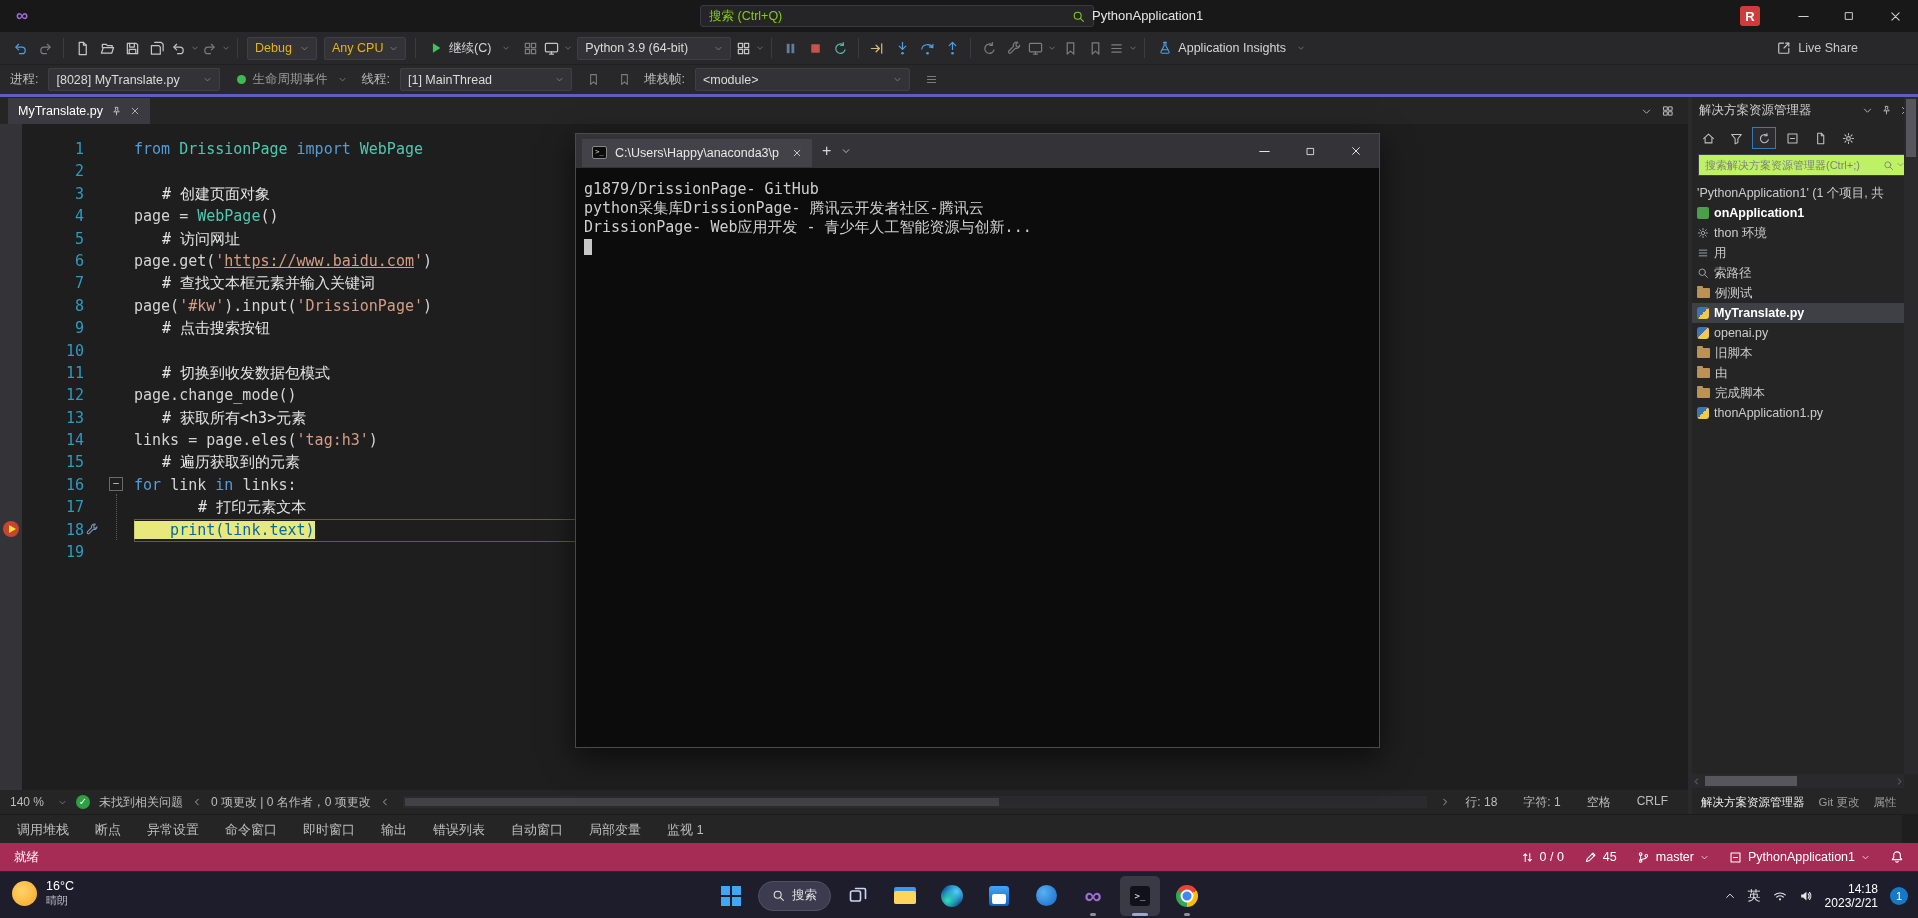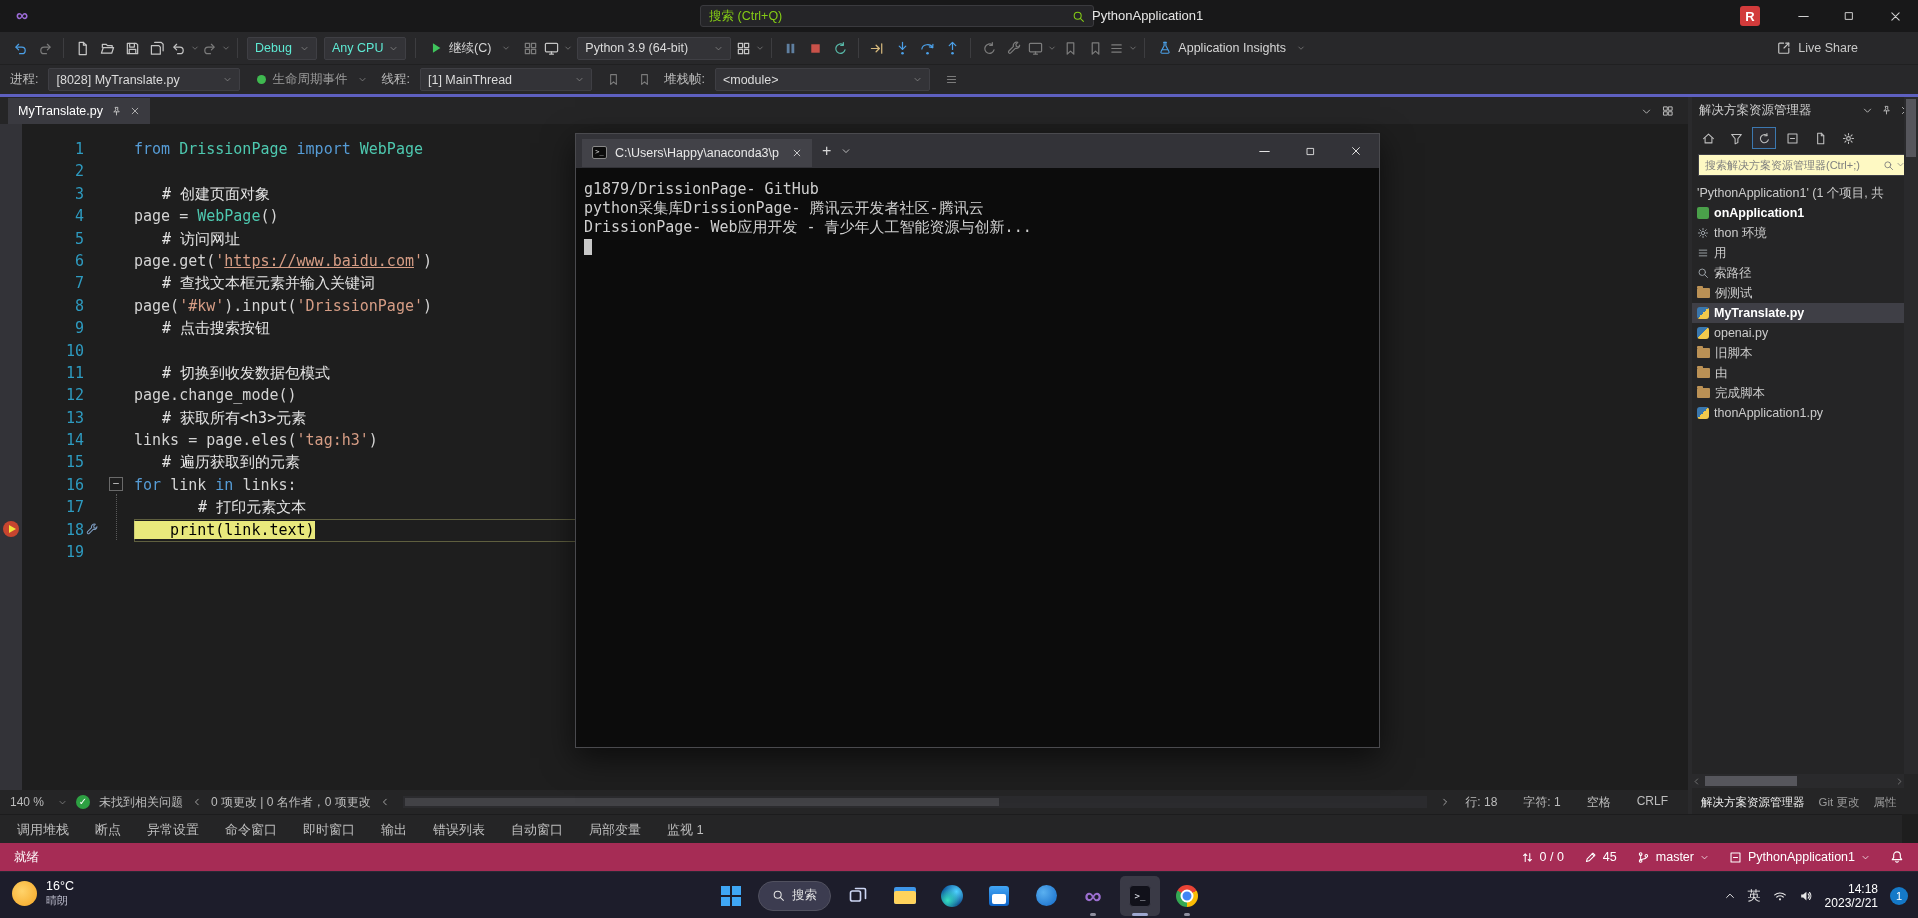--- a/index.html
+++ b/index.html
@@ -22,21 +22,21 @@
 
   
   .tb1{position:absolute;top:32px;left:0;right:0;height:32px;background:#28282a;display:flex;align-items:center;padding-left:8px;gap:1px;}
   .tb2{position:absolute;top:64px;left:0;right:0;height:30px;background:#28282a;border-top:1px solid #202021;display:flex;align-items:center;padding-left:10px;gap:7px;}
   .accent{position:absolute;top:94px;left:0;right:0;height:3px;background:#5e60c0;}
   .ticon{display:flex;align-items:center;justify-content:center;min-width:24px;height:26px;color:#c5c5c5;padding:0 1px;}
   .c-dim{color:#7c7c7c;} .c-blue{color:#4ba0e8;} .c-bluedim{color:#5f7fa0;} .c-red{color:#c9524a;}
   .c-teal{color:#58b8a8;} .c-gold{color:#d7ba7d;} .c-green{color:#3fc45c;}
   .tsep{width:1px;height:20px;background:#3d3d40;margin:0 5px;flex:none;}
   .combo{height:23px;background:#333337;border:1px solid #3f3f44;border-radius:2px;display:flex;align-items:center;justify-content:space-between;
-    padding:0 7px;font-size:12.5px;color:#5eead4;margin:0 3px;white-space:nowrap;}
+    padding:0 7px;font-size:12.5px;color:#eab308;margin:0 3px;white-space:nowrap;}
   .combo.bright{color:#dcdcdc;}
   .caret{color:#8f8f8f;margin-left:5px;display:flex;}
   .tbtn{display:flex;align-items:center;gap:6px;padding:0 7px;height:26px;color:#d6d6d6;font-size:12.5px;white-space:nowrap;}
   .liveshare{margin-left:auto;margin-right:60px;display:flex;align-items:center;gap:7px;font-size:12.5px;color:#c8c8c8;}
   .tblabel{font-size:12.5px;color:#bdbdbd;white-space:nowrap;}
   .dotgreen{width:9px;height:9px;border-radius:50%;background:#3fb950;display:inline-block;}
 
   
   .tabstrip{position:absolute;top:97px;left:0;width:1688px;height:27px;background:#252526;display:flex;align-items:flex-end;}
   .etab{height:26px;background:#3a3a40;color:#fff;font-size:12.5px;display:flex;align-items:center;gap:8px;padding:0 10px;margin-left:8px;}
@@ -45,21 +45,21 @@
 
   .editor{position:absolute;top:124px;left:0;width:1688px;height:666px;background:#1e1e1e;overflow:hidden;}
   .bpmargin{position:absolute;top:0;left:0;width:22px;height:100%;background:#333338;}
   .codewrap{position:absolute;top:14px;left:0;right:0;}
   .code-row{display:flex;height:22.4px;line-height:22.4px;font-family:"DejaVu Sans Mono","Liberation Mono",monospace;font-size:15px;padding-left:22px;}
   .ln{width:68px;text-align:right;color:#2e9bc0;flex:none;padding-right:6px;}
   .code{white-space:pre;margin-left:44px;color:#d4d4d4;}
   .tok-k{color:#569cd6;} .tok-t{color:#4ec9b0;} .tok-s{color:#d69d85;}
   .tok-su{color:#d69d85;text-decoration:underline;}
   .tok-c{color:#e5e5e5;margin-left:28px;} .tok-p{color:#d4d4d4;}
-  .tok-cur{background:#e8e87c;color:#000000;}
+  .tok-cur{background:#e8e87c;color:#0369a1;}
   .bp{position:absolute;left:3px;top:397px;width:16px;height:16px;border-radius:50%;background:#c7452f;display:flex;align-items:center;justify-content:center;}
   .bp::after{content:"";border-left:7px solid #f2e43c;border-top:4.5px solid transparent;border-bottom:4.5px solid transparent;margin-left:2px;}
   .wrenchpos{position:absolute;left:86px;top:399px;color:#7d9cc0;}
   .foldbox{position:absolute;left:109px;top:353px;width:14px;height:14px;border:1px solid #6a6a6a;background:#1e1e1e;color:#bdbdbd;
     font:11px/12px "DejaVu Sans Mono",monospace;text-align:center;}
   .guide{position:absolute;left:116px;top:370px;height:46px;border-left:1px dotted #5a5a5a;}
   .curbox{position:absolute;left:134px;top:395px;width:442px;height:23px;border:1px solid rgba(175,175,105,.45);pointer-events:none;}
 
   .estatus{position:absolute;top:790px;left:0;width:1688px;height:24px;background:#252526;display:flex;align-items:center;font-size:12px;
     color:#bdbdbd;padding:0 10px;gap:9px;}
@@ -81,21 +81,21 @@
   .ccursor{display:inline-block;width:8px;height:16px;background:#c8c8c8;margin-top:2px;}
 
   
   .splitter{position:absolute;top:97px;left:1688px;width:4px;height:717px;background:#2a2a2c;}
   .panel{position:absolute;top:97px;left:1692px;width:226px;height:717px;background:#252526;}
   .phead{height:27px;display:flex;align-items:center;padding:0 7px;font-size:12.5px;color:#cfcfcf;}
   .phead .hicons{margin-left:auto;display:flex;gap:8px;color:#c0c0c0;}
   .ptools{height:28px;display:flex;align-items:center;gap:4px;padding:0 4px;}
   .ptool{width:24px;height:22px;display:flex;align-items:center;justify-content:center;color:#c0c0c0;}
   .ptool.on{border:1px solid #3c78b0;background:#2b2b31;}
-  .psearch{margin:2px 6px 4px 6px;height:22px;background:#fef9c3;border:1px solid #3f3f46;display:flex;align-items:center;
+  .psearch{margin:2px 6px 4px 6px;height:22px;background:#bef264;border:1px solid #3f3f46;display:flex;align-items:center;
     padding:0 6px;font-size:11px;color:#7f7f7f;justify-content:space-between;white-space:nowrap;overflow:hidden;}
   .tree{position:absolute;top:86px;left:0;right:14px;bottom:40px;overflow:hidden;}
   .trow{height:20px;display:flex;align-items:center;gap:5px;padding-left:5px;font-size:12.5px;color:#cccccc;white-space:nowrap;overflow:hidden;}
   .trow.sel{background:#3f3f46;}
   .trow.b{font-weight:bold;color:#fff;}
   .pyic{width:12px;height:12px;border-radius:3px;background:linear-gradient(135deg,#3a77ad 50%,#f2c94c 50%);flex:none;}
   .fic{width:13px;height:10px;background:#bb9155;border-radius:1px;position:relative;flex:none;}
   .fic::before{content:"";position:absolute;top:-2px;left:0;width:6px;height:2px;background:#bb9155;border-radius:1px 1px 0 0;}
   .pric{width:12px;height:12px;border-radius:2px;background:#4aa04a;flex:none;}
   .tico{color:#9aa0a6;display:flex;flex:none;}
@@ -483,21 +483,21 @@
             <path d="M10 2.5h3.5V6"></path>
             <path d="M13.5 2.5L8 8"></path>
           </svg>
         </span>
       <span>Live Share</span>
     </div>
   </div>
 
   <div class="tb2">
     <span class="tblabel">进程:</span>
-    <div class="combo bright" style="width:192px">
+    <div class="combo bright" style="width:172px">
       <span>[8028] MyTranslate.py</span>
         <span class="caret">
           <svg viewBox="0 0 16 16" width="9" height="9" fill="none" stroke="currentColor" stroke-width="1.3" stroke-linecap="round" stroke-linejoin="round">
             <path d="M3.5 6l4.5 4.5L12.5 6"></path>
           </svg>
         </span>
     </div>
     <span class="tbtn" style="color:#9a9a9a">
       <span class="dotgreen"></span>
       <span>生命周期事件</span>

